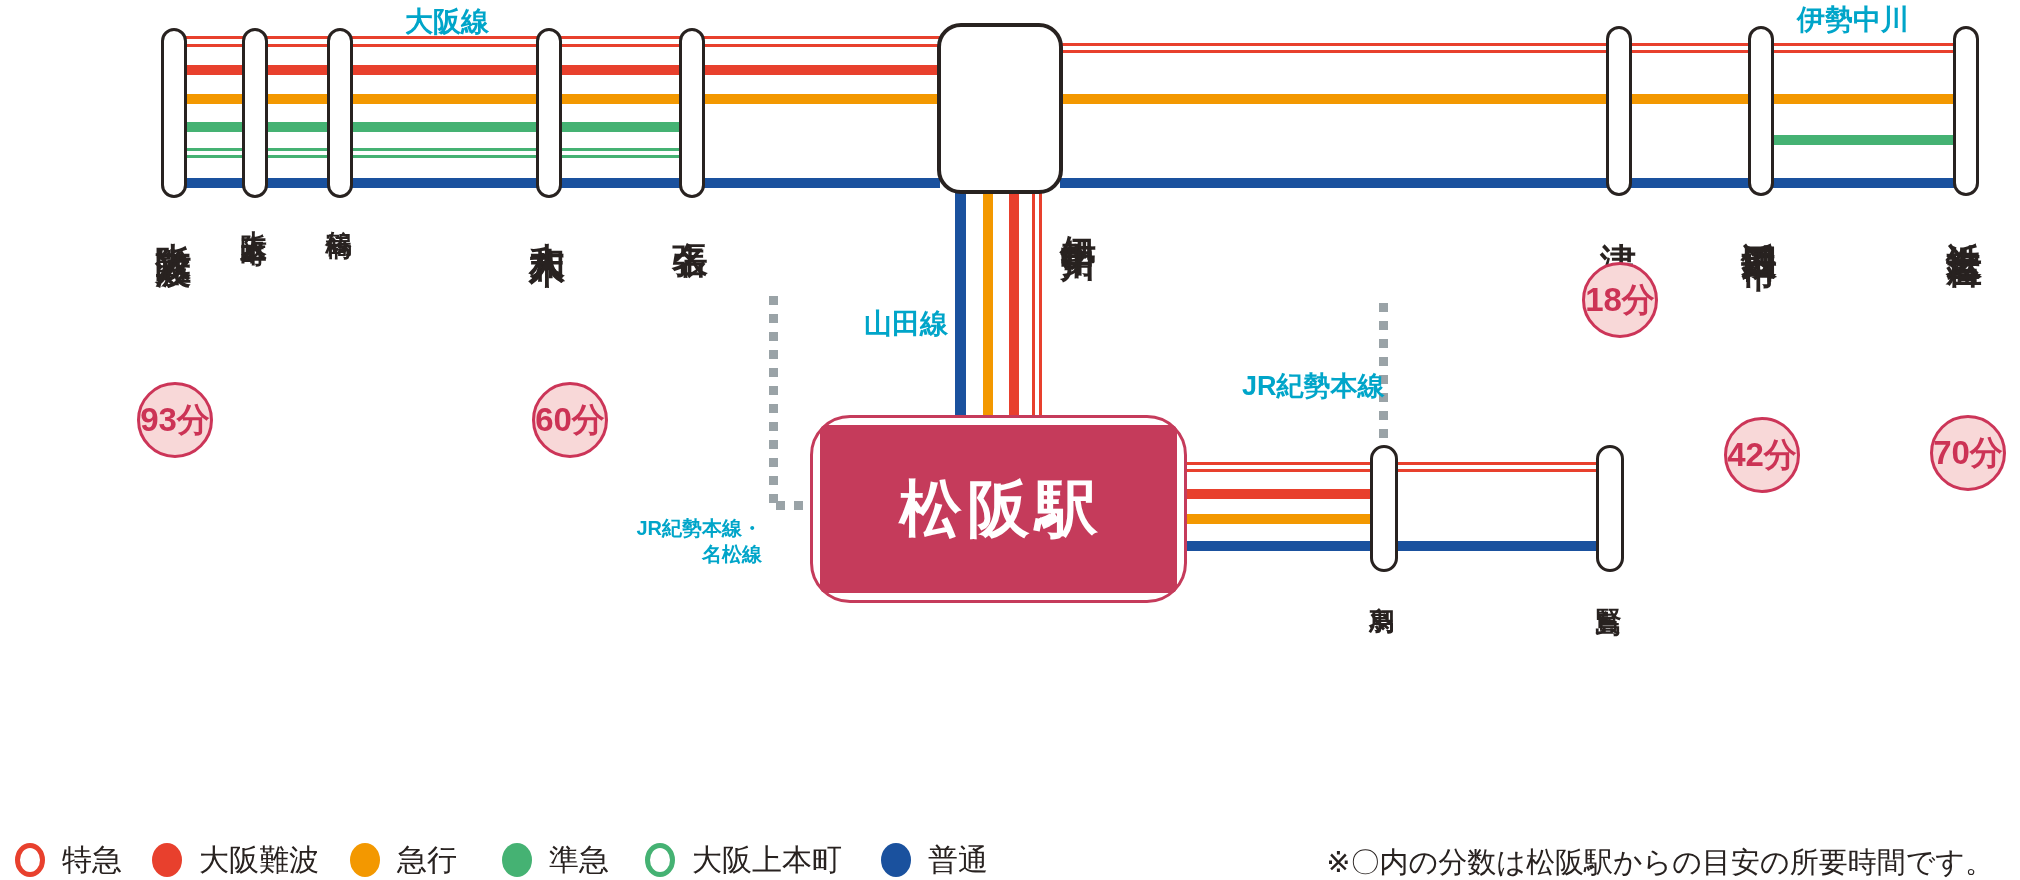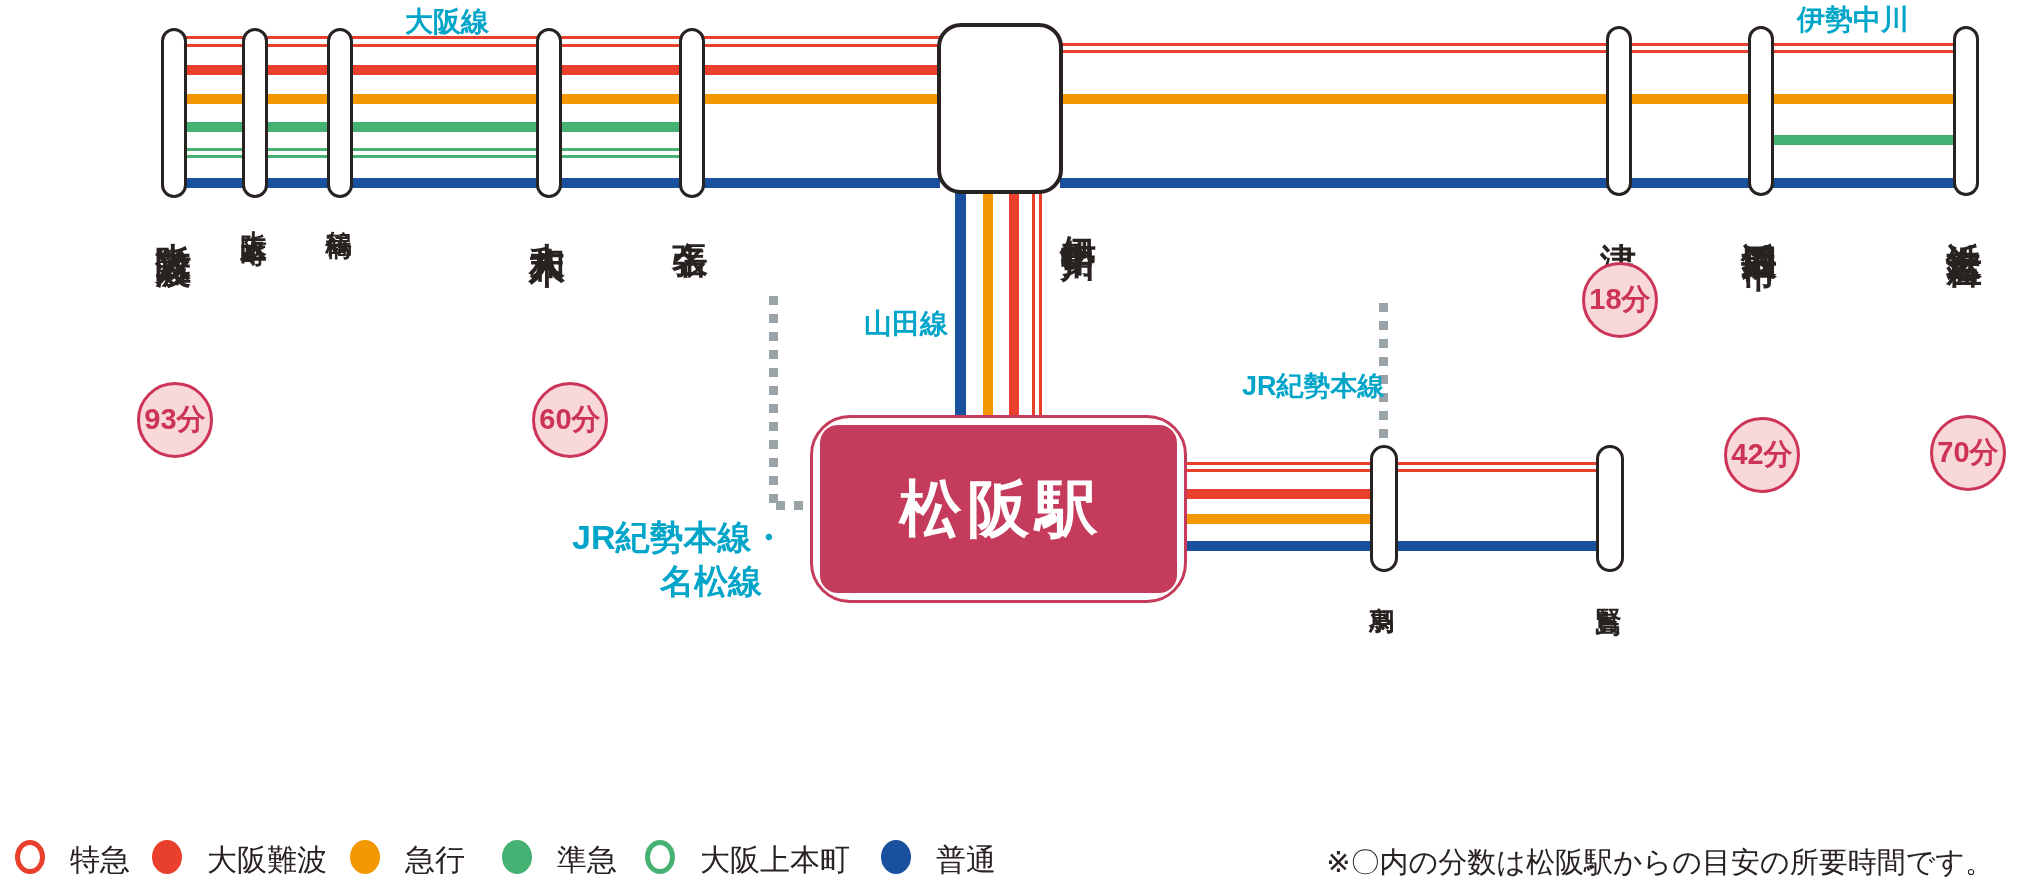--- a/index.html
+++ b/index.html
@@ -23,40 +23,40 @@
   
   .pill{position:absolute;z-index:2;width:26px;height:170px;background:#fff;
         border:3.5px solid var(--ink);border-radius:16px;box-sizing:border-box;}
   .pill.small{height:127px;width:28px;}
   .junction{position:absolute;z-index:2;left:937px;top:23px;width:126px;height:171px;
         background:#fff;border:4px solid var(--ink);border-radius:24px;box-sizing:border-box;}
 
   .hub{position:absolute;z-index:3;left:810px;top:415px;width:377px;height:188px;
        background:#fff;border:3px solid var(--crimson);border-radius:40px;
        padding:7px;box-sizing:border-box;}
-  .hub-inner{width:100%;height:100%;background:var(--crimson);border-radius:18px;
+  .hub-inner{width:100%;height:100%;background:var(--crimson);border-radius:6px;
        display:flex;align-items:center;justify-content:center;}
   .hub-inner span{color:#fff;font-size:62px;font-weight:bold;letter-spacing:6px;text-indent:6px;}
 
   
   .vlabel{position:absolute;z-index:4;writing-mode:vertical-rl;text-orientation:upright;
           font-weight:bold;color:var(--ink);letter-spacing:3px;line-height:1;}
   .vlabel.major{font-size:36px;}
   .vlabel.minor{font-size:26px;}
   .line-label{position:absolute;z-index:4;color:var(--cyan);font-weight:bold;font-size:28px;white-space:nowrap;}
-  .line-label.two{text-align:right;line-height:1.28;font-size:34px;}
+  .line-label.two{text-align:right;line-height:1.28;font-size:20px;}
 
   
   .badge{position:absolute;z-index:4;width:76px;height:76px;border-radius:50%;
          background:var(--badge_bg);border:3px solid var(--badge_border);box-sizing:border-box;
          display:flex;align-items:center;justify-content:center;
-         color:var(--badge_text);font-size:29px;font-weight:bold;}
+         color:var(--badge_text);font-size:33px;font-weight:bold;}
 
   
-  .legend-item{position:absolute;top:840px;height:40px;display:flex;gap:25px;z-index:4;}
+  .legend-item{position:absolute;top:840px;height:40px;display:flex;align-items:center;gap:17px;z-index:4;}
   .swatch{width:30px;height:34px;border-radius:50%;box-sizing:border-box;flex:0 0 auto;}
   .dot-red{background:var(--red);}
   .dot-orange{background:var(--orange);}
   .dot-green{background:var(--green);}
   .dot-blue{background:var(--blue);}
   .ring-red{background:#fff;border:5.5px solid var(--red);}
   .ring-green{background:#fff;border:5.5px solid var(--green);}
   .legend-item span{font-size:30px;font-weight:500;color:var(--ink);white-space:nowrap;}
   .note{position:absolute;z-index:4;top:843px;right:26px;font-size:29px;font-weight:500;
         color:var(--ink);white-space:nowrap;}

